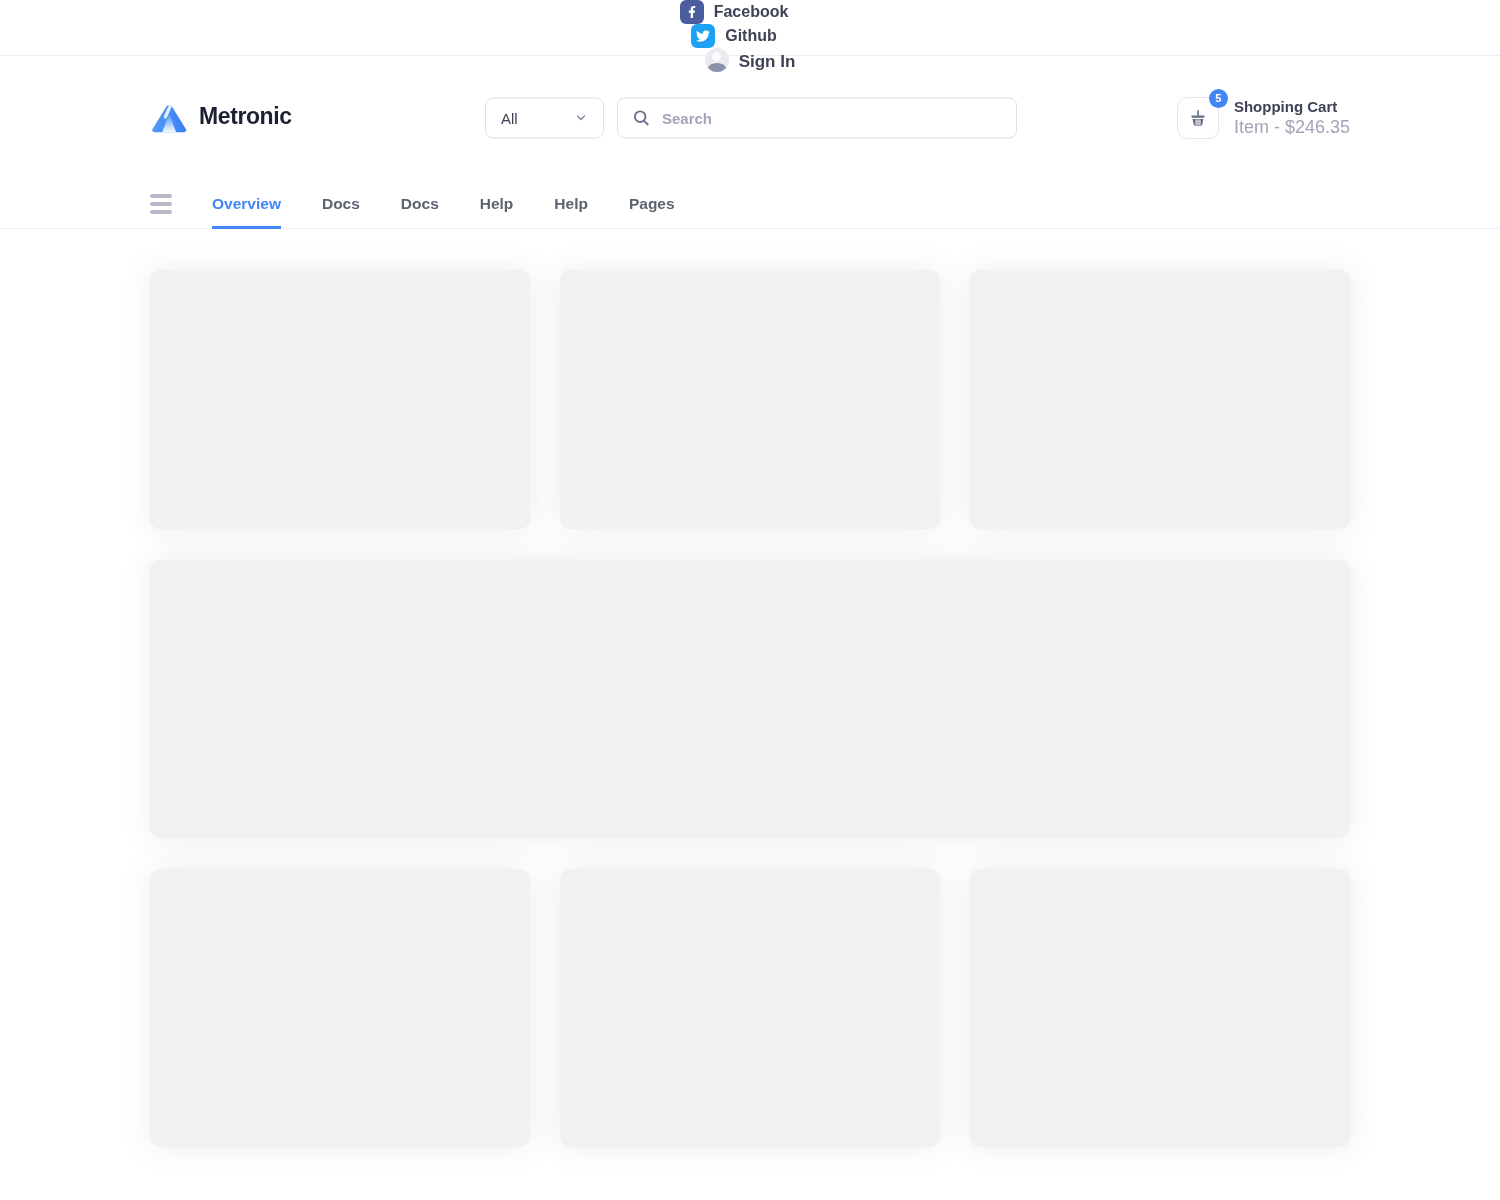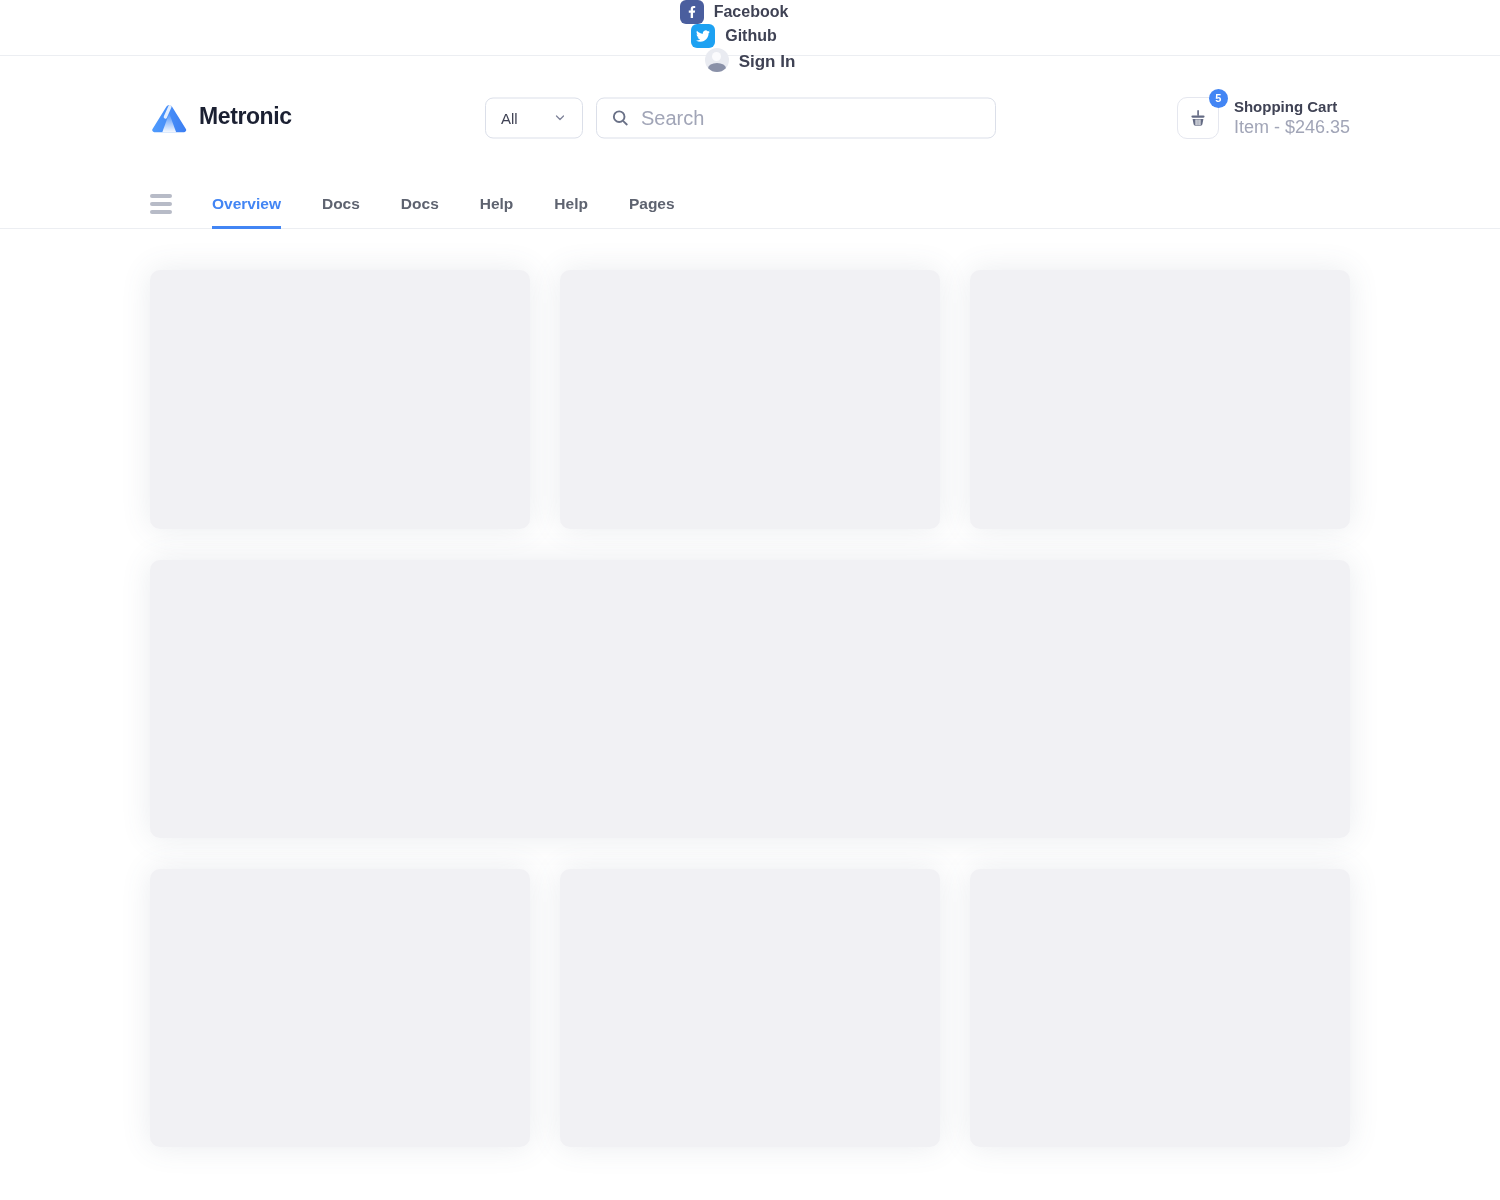--- a/index.html
+++ b/index.html
@@ -38,31 +38,31 @@
   .avatar .body { position:absolute; top:15px; left:3px; width:18px; height:11px; border-radius:50%; background:#8A91A8; }
   .signin-label { font-size:17px; font-weight:700; color:var(--dark); }
 
   
   .header { height:123px; position:relative; display:flex; align-items:center; padding:0 150px; }
   .logo { display:flex; align-items:flex-start; gap:10px; cursor:pointer; }
   .logo-text { font-size:23px; font-weight:700; color:#1B2032; letter-spacing:-0.4px; }
 
   .search-group { position:absolute; left:485px; top:50%; transform:translateY(-50%); display:flex; gap:13px; }
   .category-select {
-    width:98px; height:41px; border:1px solid #DBDFE9; border-radius:8px; background:#fff;
+    width:119px; height:41px; border:1px solid #DBDFE9; border-radius:8px; background:#fff;
     display:flex; align-items:center; justify-content:space-between; padding:8px 15px;
     font-size:15px; color:var(--dark); cursor:pointer;
   }
   .searchbox {
     width:400px; height:41px; border:1px solid #DBDFE9; border-radius:8px; background:#fff;
     display:flex; align-items:center; padding:0 14px; gap:11px;
   }
   .searchbox input {
-    border:none; outline:none; flex:1; font-size:20px; color:var(--dark);
-    font-family:"Liberation Sans", sans-serif; background:transparent;
+    border:none; outline:none; flex:1; font-size:15px; color:var(--dark);
+    font-family:"Liberation Sans", sans-serif; background:transparent;font-weight:bold;
   }
   .searchbox input::placeholder { color:var(--muted); }
 
   .cart { position:absolute; right:150px; top:50%; transform:translateY(-50%); display:flex; align-items:center; gap:15px; }
   .cart-btn {
     width:42px; height:42px; border:1px solid #E5E7EF; border-radius:10px; background:#fff;
     position:relative; display:flex; align-items:center; justify-content:center; cursor:pointer;
   }
   .cart-badge {
     position:absolute; top:-9px; right:-10px; min-width:19px; height:19px; border-radius:50%;

